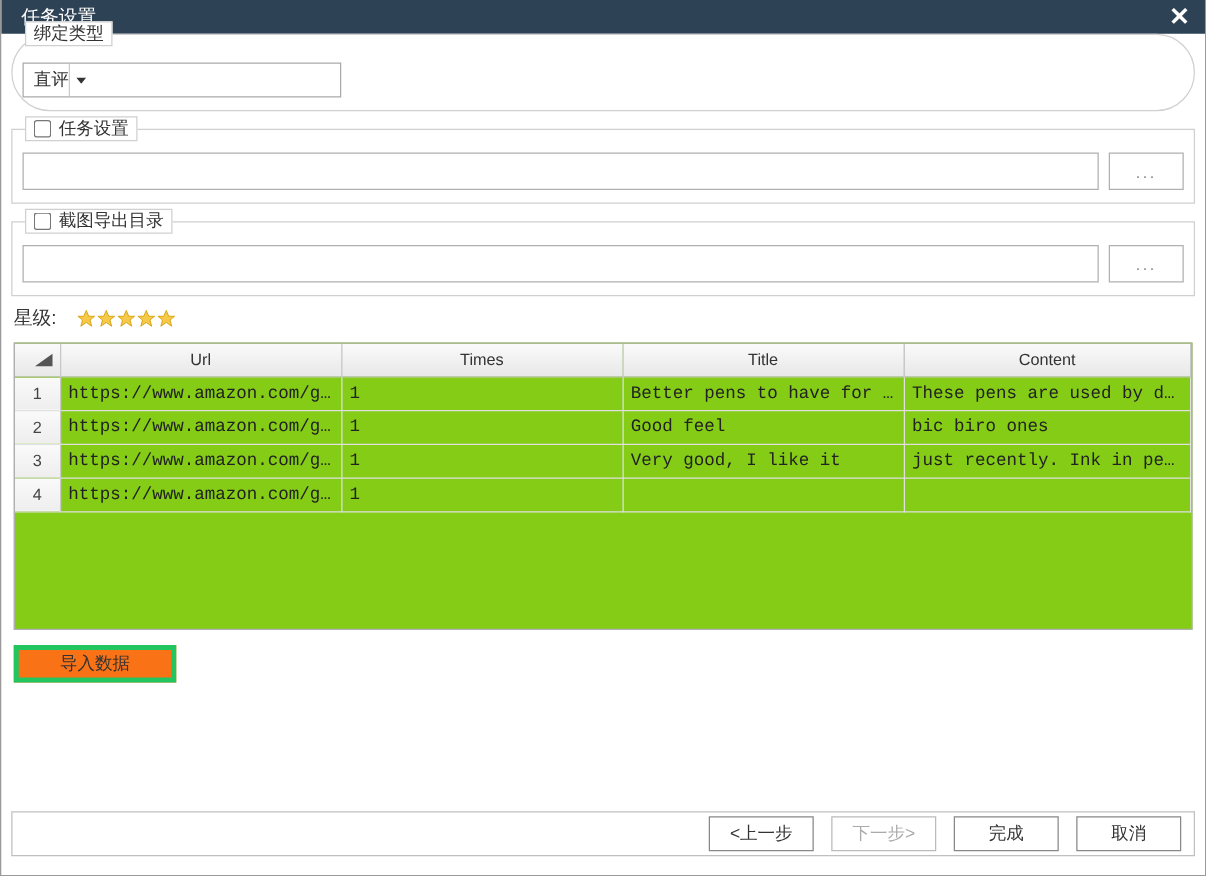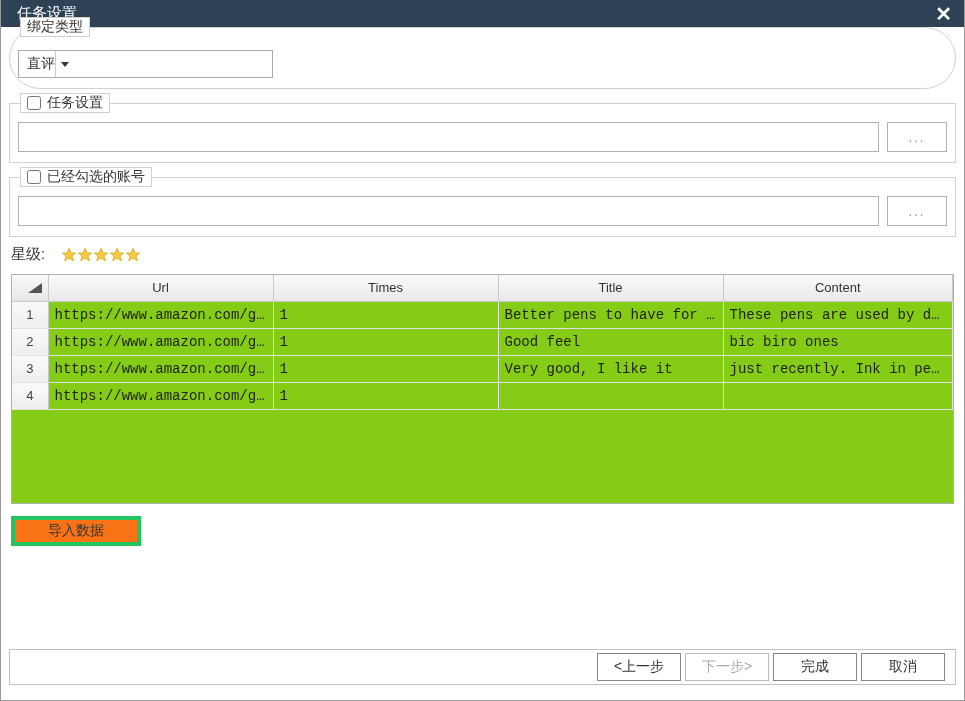--- a/index.html
+++ b/index.html
@@ -185,21 +185,21 @@
   }
   .footer {
     position: absolute;
     left: 8px; right: 8px; bottom: 4px;
     border: 1px solid #c0c0c0;
     border-top: 1px solid #c0c0c0;
     height: 36px;
     display: flex;
     align-items: center;
     justify-content: flex-end;
-    gap: 4px;
+    gap: 14px;
     padding: 0 10px;
     background: #fff;
   }
   .wiz-btn {
     min-width: 84px;
     height: 28px;
     border: 1px solid #888;
     background: #fff;
     display: flex;
     align-items: center;
@@ -243,21 +243,21 @@
     </div>
     <div class="row-input">
       <div class="text-input"></div>
       <div class="browse">...</div>
     </div>
   </div>
 
   <div class="fieldset" style="margin-top:14px;padding-top:14px;">
     <div class="legend">
       <input type="checkbox" style="">
-      <span>已经勾选的账号</span>
+      <span>截图导出目录</span>
     </div>
     <div class="row-input">
       <div class="text-input"></div>
       <div class="browse">...</div>
     </div>
   </div>
 
   <div class="star-row">
     <span>星级:</span>
     <span class="stars" id="stars-container">

